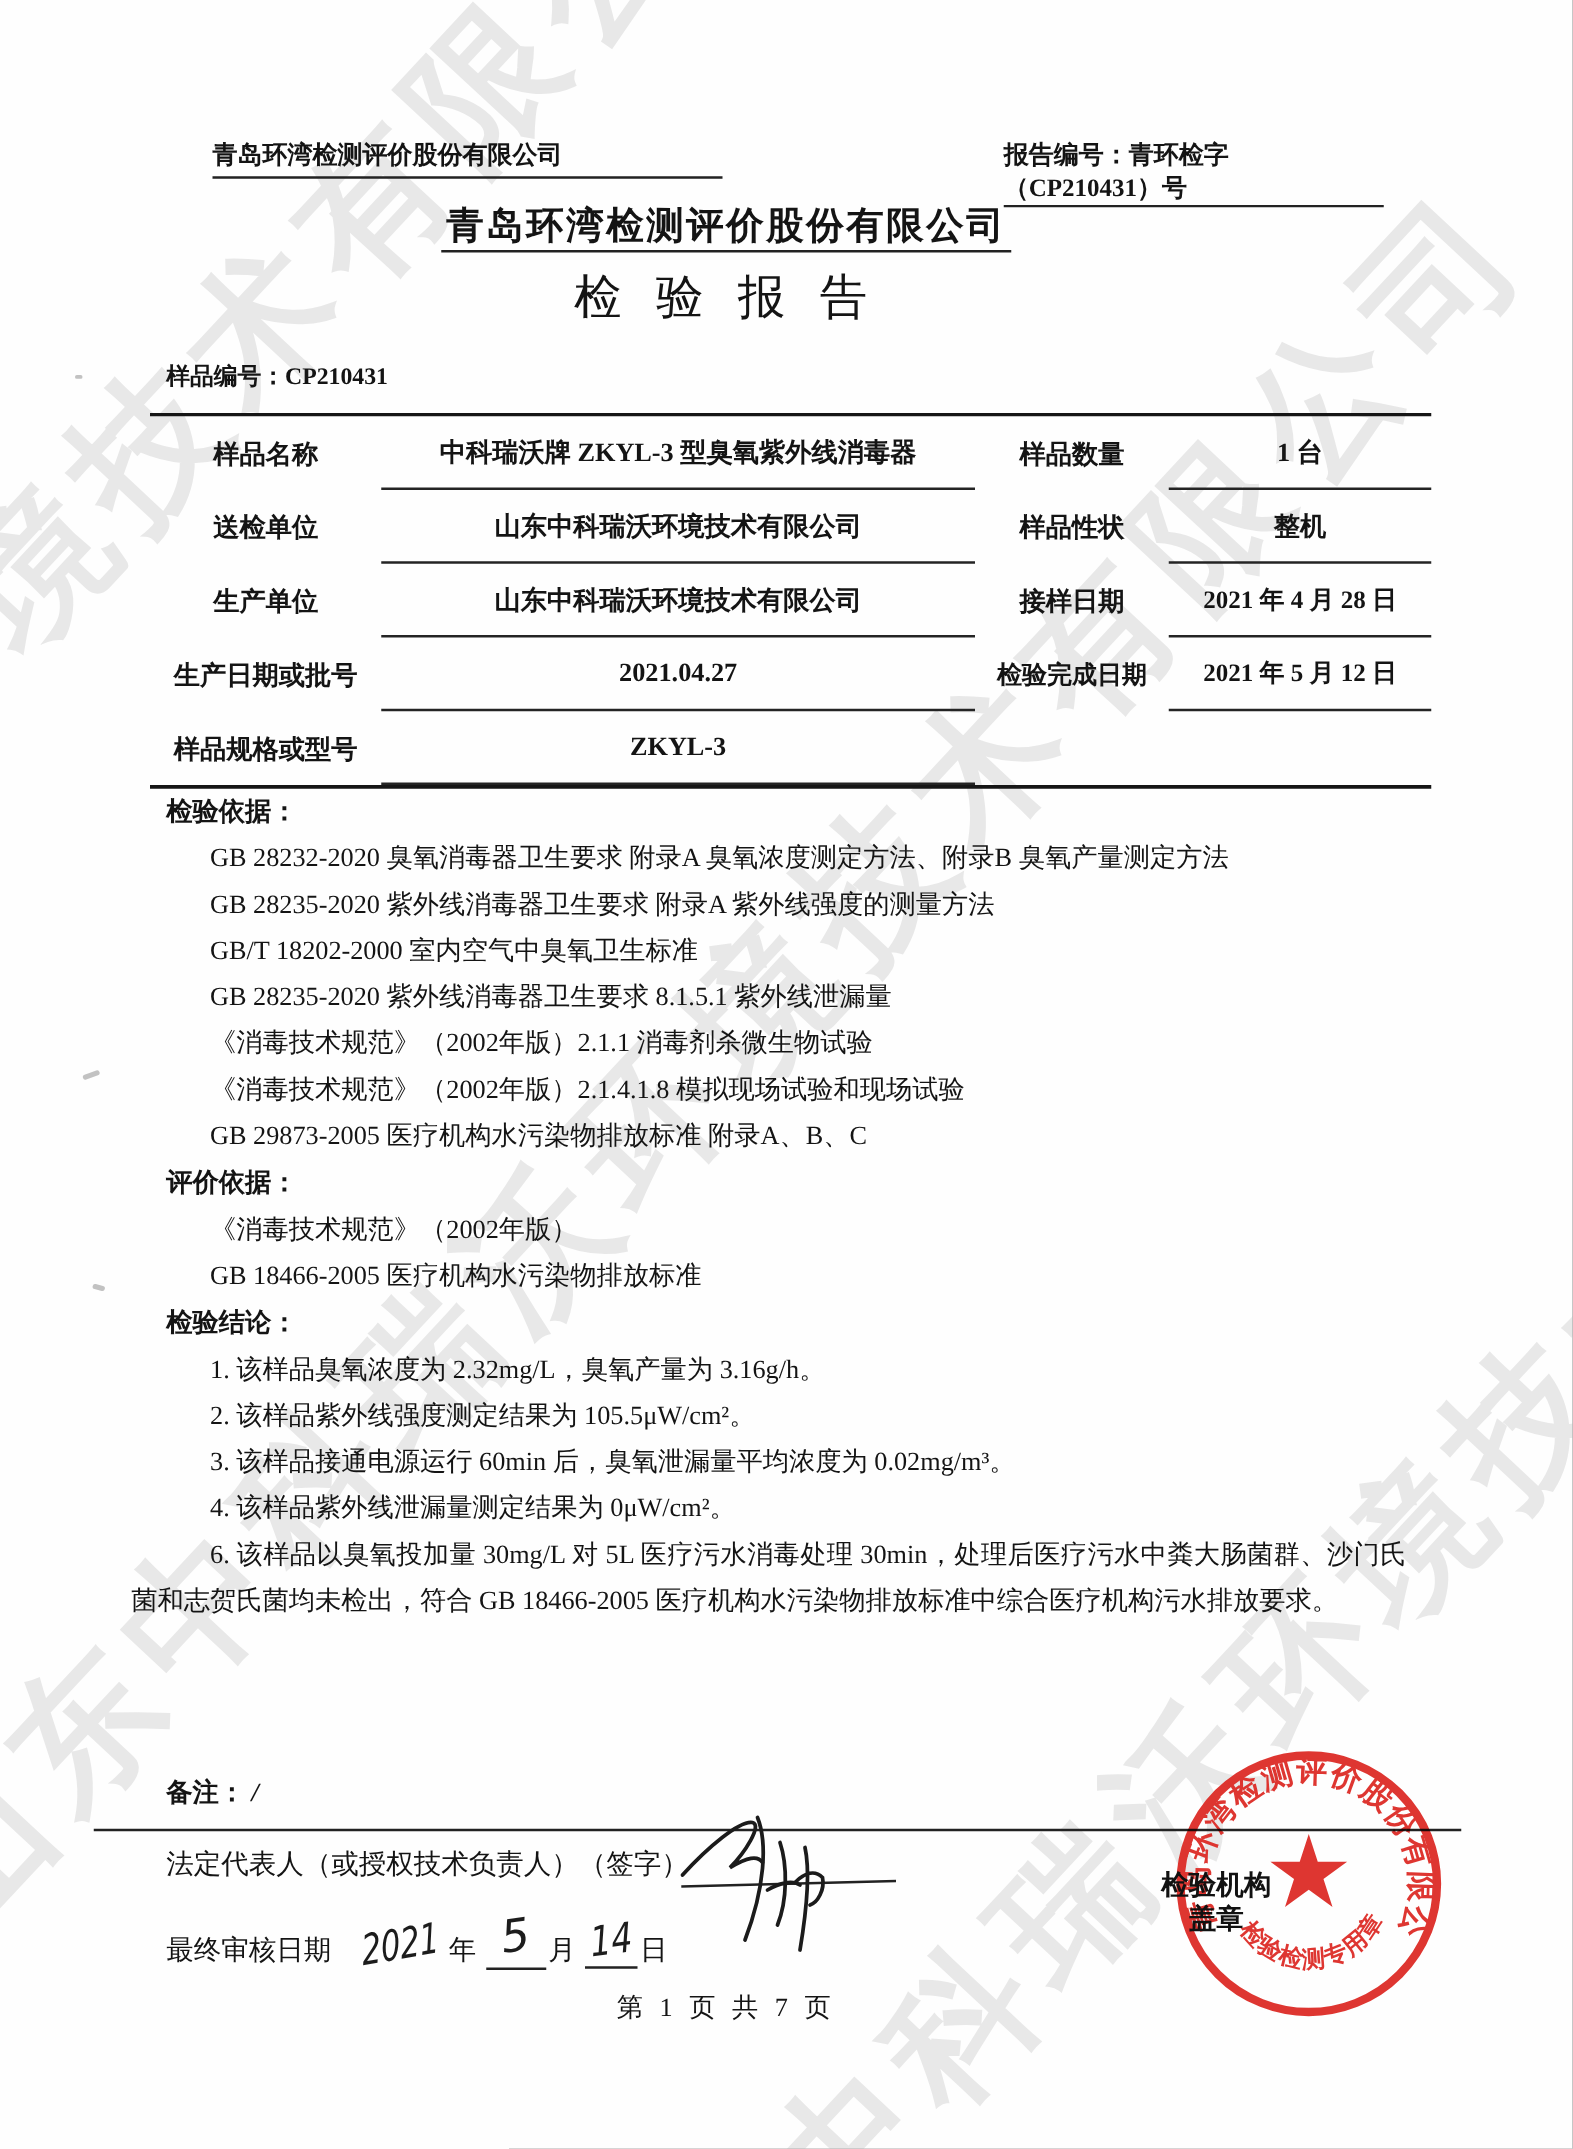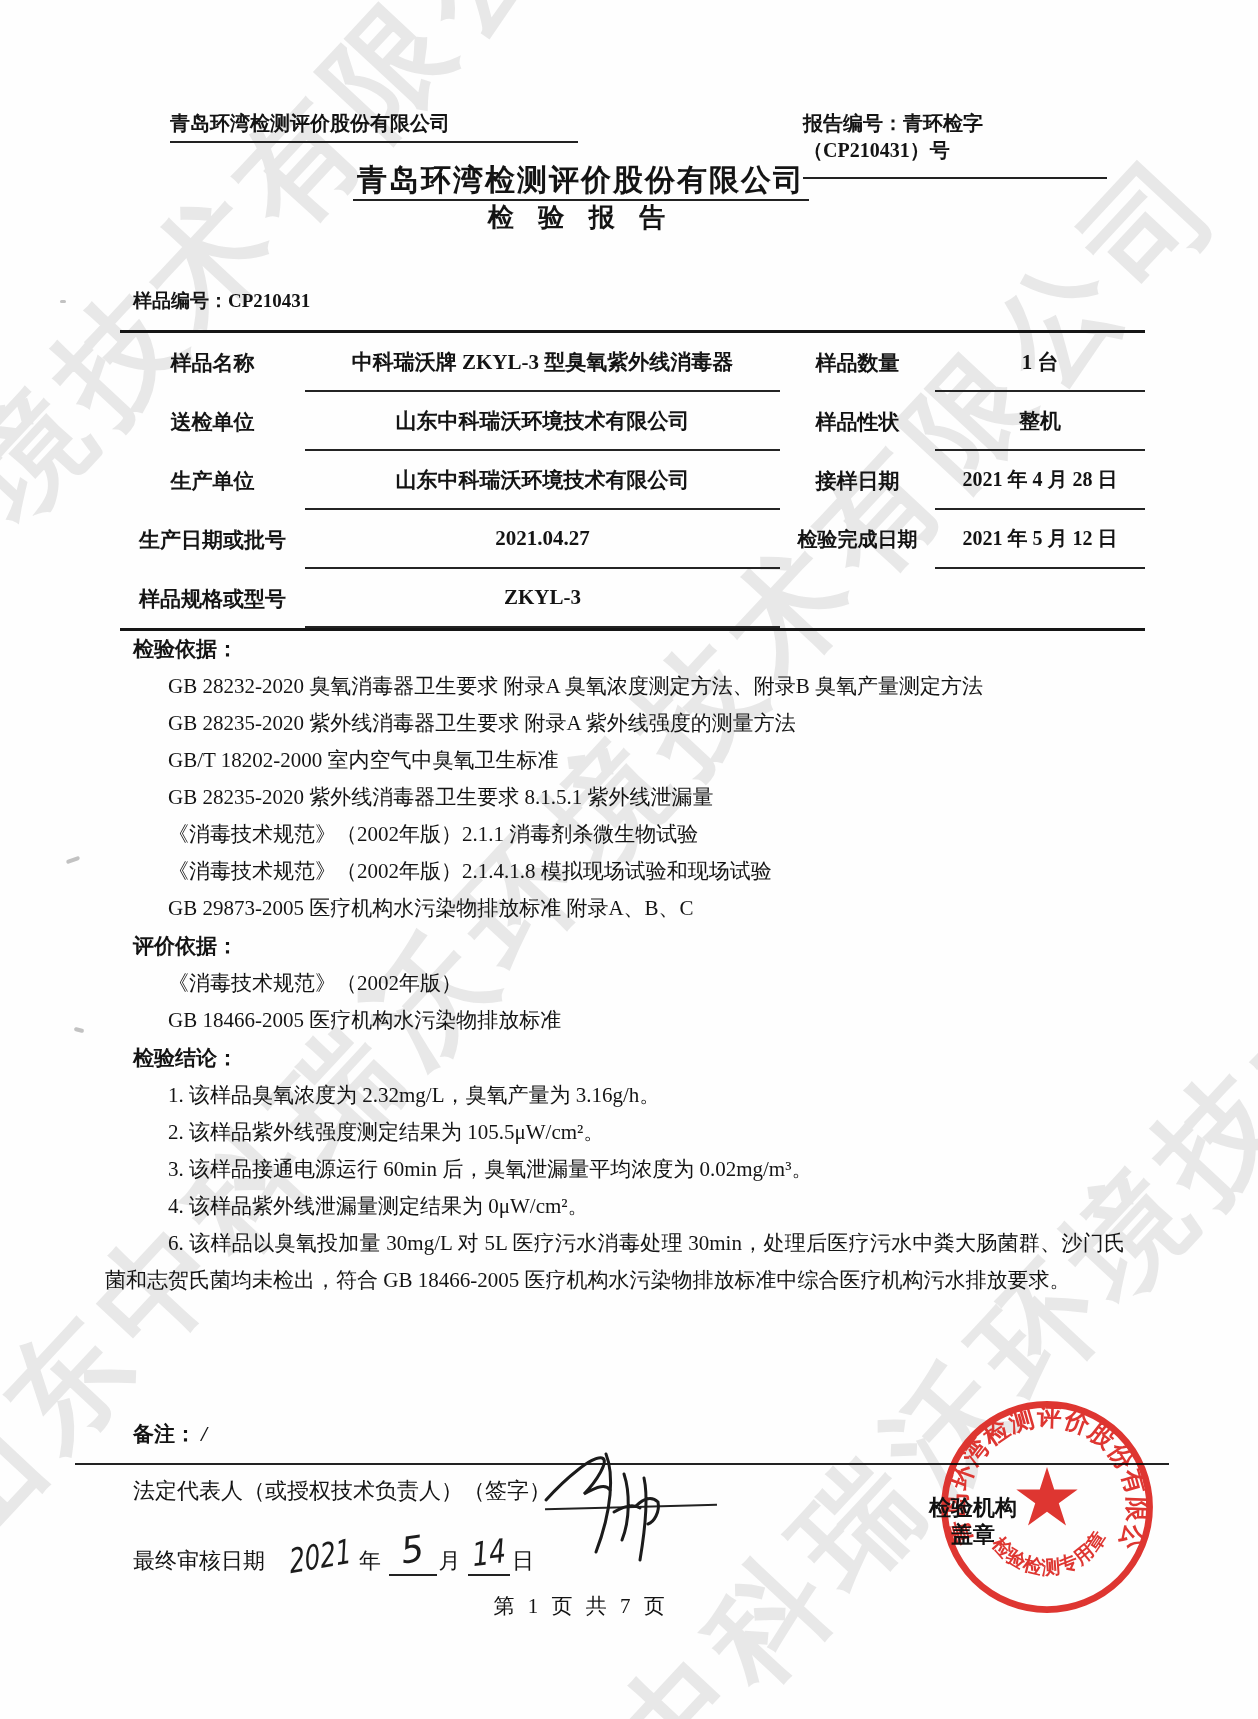--- a/index.html
+++ b/index.html
@@ -6,25 +6,25 @@
   .page{position:relative;width:1258px;height:1719px;background:#fefefe;overflow:hidden;
         font-family:"Liberation Serif","DejaVu Serif",serif;color:#141414;margin:0 auto;}
   
   .wm{position:absolute;white-space:nowrap;font-family:"Liberation Sans","DejaVu Sans",sans-serif;
       font-weight:bold;font-size:118px;letter-spacing:14px;color:rgba(40,40,40,0.10);
       transform:rotate(-47deg);transform-origin:0 0;pointer-events:none;z-index:0;}
   .content{position:relative;z-index:2;}
   
   .hdr{position:absolute;top:110px;left:0;width:1258px;font-size:20px;font-weight:bold;}
   .hdr-left{position:absolute;left:170px;top:0;width:408px;border-bottom:2px solid #222;padding-bottom:4px;}
-  .hdr-right{position:absolute;left:803px;top:0;width:304px;border-bottom:2px solid #222;padding-bottom:13px;}
+  .hdr-right{position:absolute;left:803px;top:0;width:304px;border-bottom:2px solid #222;padding-bottom:0;}
   .center-band{position:absolute;left:0;right:96px;text-align:center;}
   .title-co{top:160px;font-size:30px;font-weight:bold;}
   .title-co span{border-bottom:2px solid #222;padding:0 4px 3px 4px;letter-spacing:2px;}
-  .title-report{top:200px;font-size:26px;font-weight:bold;letter-spacing:9px;}
+  .title-report{top:212px;font-size:38px;font-weight:normal;letter-spacing:9px;}
   .sample-no{position:absolute;top:288px;left:133px;font-size:19px;font-weight:bold;}
   
   .tbl{position:absolute;top:330px;left:120px;width:1025px;border-top:3px solid #161616;border-bottom:3px solid #161616;
        display:grid;grid-template-columns:185px 475px 155px 210px;grid-auto-rows:59px;font-size:21px;font-weight:bold;}
   .cell{display:flex;align-items:center;justify-content:center;text-align:center;}
   .cell.v{border-bottom:2px solid #242424;}
   .cell.v.noline{border-bottom:none;}
   .cell.small{font-size:20px;}
   
   .bodytext{position:absolute;top:630px;left:105px;width:1020px;font-size:21px;}

